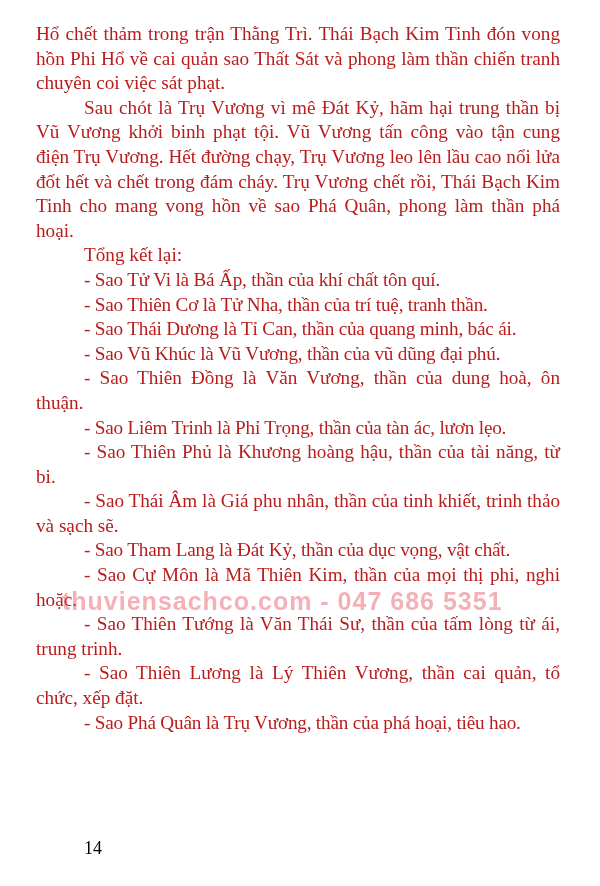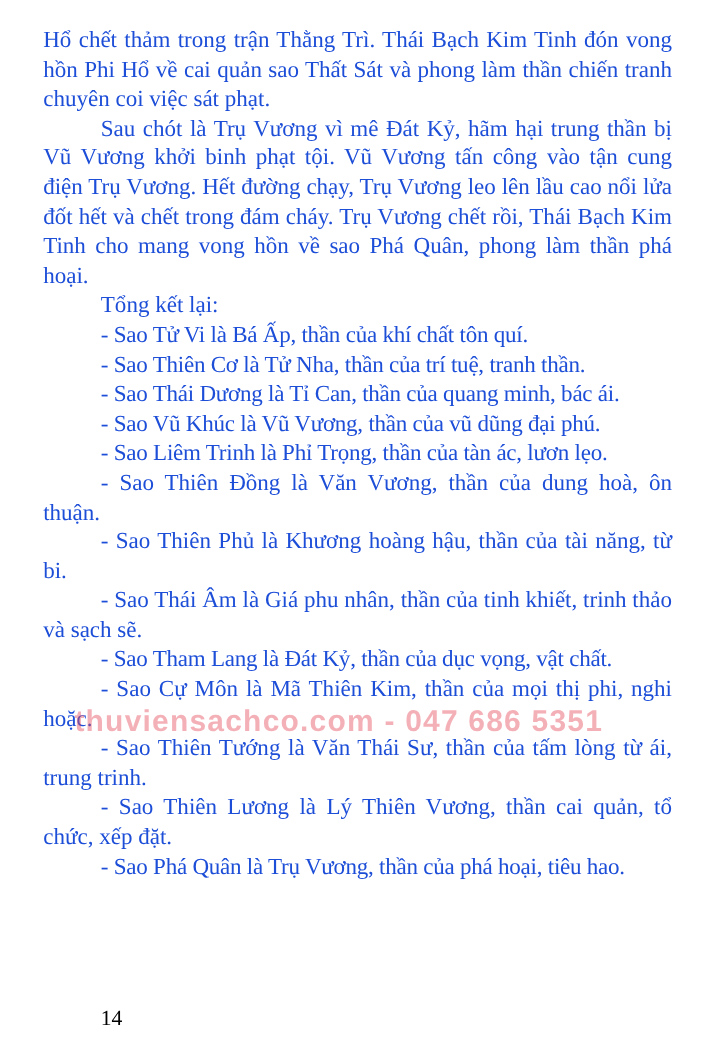--- a/index.html
+++ b/index.html
@@ -14,21 +14,21 @@
       position: relative;
     }
     .page {
       position: absolute;
       left: 36px;
       top: 22px;
       width: 524px;
       font-family: "Liberation Serif", serif;
       font-size: 19.2px;
       line-height: 24.6px;
-      color: #1d4ed8;
+      color: #b91c1c;
     }
     .para {
       margin: 0;
       text-align: justify;
     }
     .indent {
       text-indent: 48px;
     }
     .list-item {
       margin: 0;
@@ -65,22 +65,22 @@
 <div class="page">
   <p class="para">Hổ chết thảm trong trận Thằng Trì. Thái Bạch Kim Tinh đón vong hồn Phi Hổ về cai quản sao Thất Sát và phong làm thần chiến tranh chuyên coi việc sát phạt.</p>
   <p class="para indent">Sau chót là Trụ Vương vì mê Đát Kỷ, hãm hại trung thần bị Vũ Vương khởi binh phạt tội. Vũ Vương tấn công vào tận cung điện Trụ Vương. Hết đường chạy, Trụ Vương leo lên lầu cao nổi lửa đốt hết và chết trong đám cháy. Trụ Vương chết rồi, Thái Bạch Kim Tinh cho mang vong hồn về sao Phá Quân, phong làm thần phá hoại.</p>
   <p class="para indent">Tổng kết lại:</p>
 
   <div>
     <p class="list-item tight">- Sao Tử Vi là Bá Ấp, thần của khí chất tôn quí.</p>
     <p class="list-item tight">- Sao Thiên Cơ là Tử Nha, thần của trí tuệ, tranh thần.</p>
     <p class="list-item tight">- Sao Thái Dương là Tỉ Can, thần của quang minh, bác ái.</p>
     <p class="list-item tight">- Sao Vũ Khúc là Vũ Vương, thần của vũ dũng đại phú.</p>
+    <p class="list-item">- Sao Thiên Đồng là Văn Vương, thần của dung hoà, ôn thuận.</p>
     <p class="list-item tight">- Sao Liêm Trinh là Phỉ Trọng, thần của tàn ác, lươn lẹo.</p>
-    <p class="list-item">- Sao Thiên Đồng là Văn Vương, thần của dung hoà, ôn thuận.</p>
     <p class="list-item">- Sao Thiên Phủ là Khương hoàng hậu, thần của tài năng, từ bi.</p>
     <p class="list-item">- Sao Thái Âm là Giá phu nhân, thần của tinh khiết, trinh thảo và sạch sẽ.</p>
     <p class="list-item tight">- Sao Tham Lang là Đát Kỷ, thần của dục vọng, vật chất.</p>
     <p class="list-item">- Sao Cự Môn là Mã Thiên Kim, thần của mọi thị phi, nghi hoặc.</p>
     <p class="list-item">- Sao Thiên Tướng là Văn Thái Sư, thần của tấm lòng từ ái, trung trinh.</p>
     <p class="list-item">- Sao Thiên Lương là Lý Thiên Vương, thần cai quản, tổ chức, xếp đặt.</p>
     <p class="list-item tight">- Sao Phá Quân là Trụ Vương, thần của phá hoại, tiêu hao.</p>
   </div>
 </div>
 

